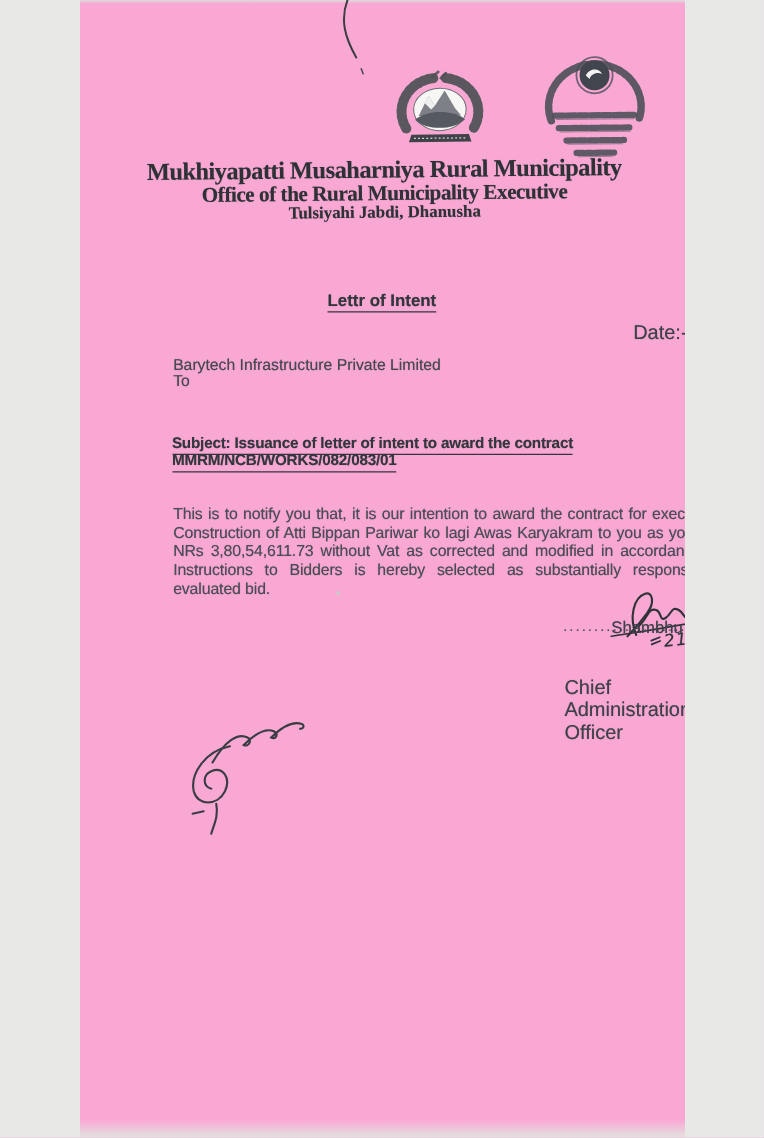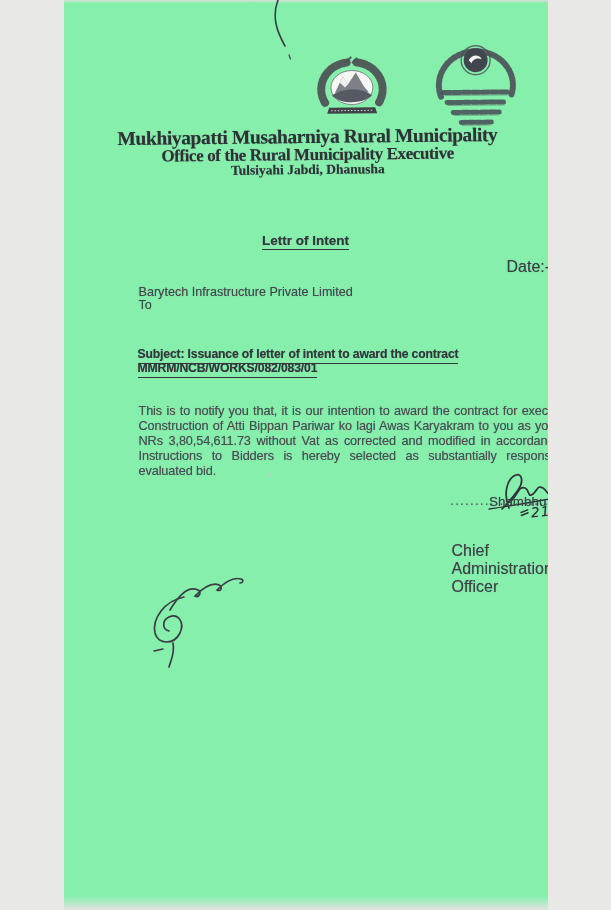--- a/index.html
+++ b/index.html
@@ -1,20 +1,20 @@
 <!DOCTYPE html>
 <html><head>
 <meta charset="utf-8">
 <style>
   html,body{margin:0;padding:0;background:#e8e8e6;}
   .sheet{
     position:relative;
     width:484px;height:910px;
     margin:0 auto;
-    background:#86efac;
+    background:#f9a8d4;
     overflow:hidden;
     font-family:"Liberation Sans", sans-serif;
     color:#3c3f46;
   }
   .sheet *{box-sizing:border-box;}
   .scan-fuzz{ text-shadow:0 0 0.7px rgba(60,63,72,0.55); }
   .edge-top{position:absolute;left:0;top:0;width:100%;height:3px;
     background:linear-gradient(#dddddb,rgba(255,255,255,0));}
   .edge-bottom{position:absolute;left:0;bottom:0;width:100%;height:14px;
     background:linear-gradient(rgba(255,255,255,0),#e3e3e0);}

